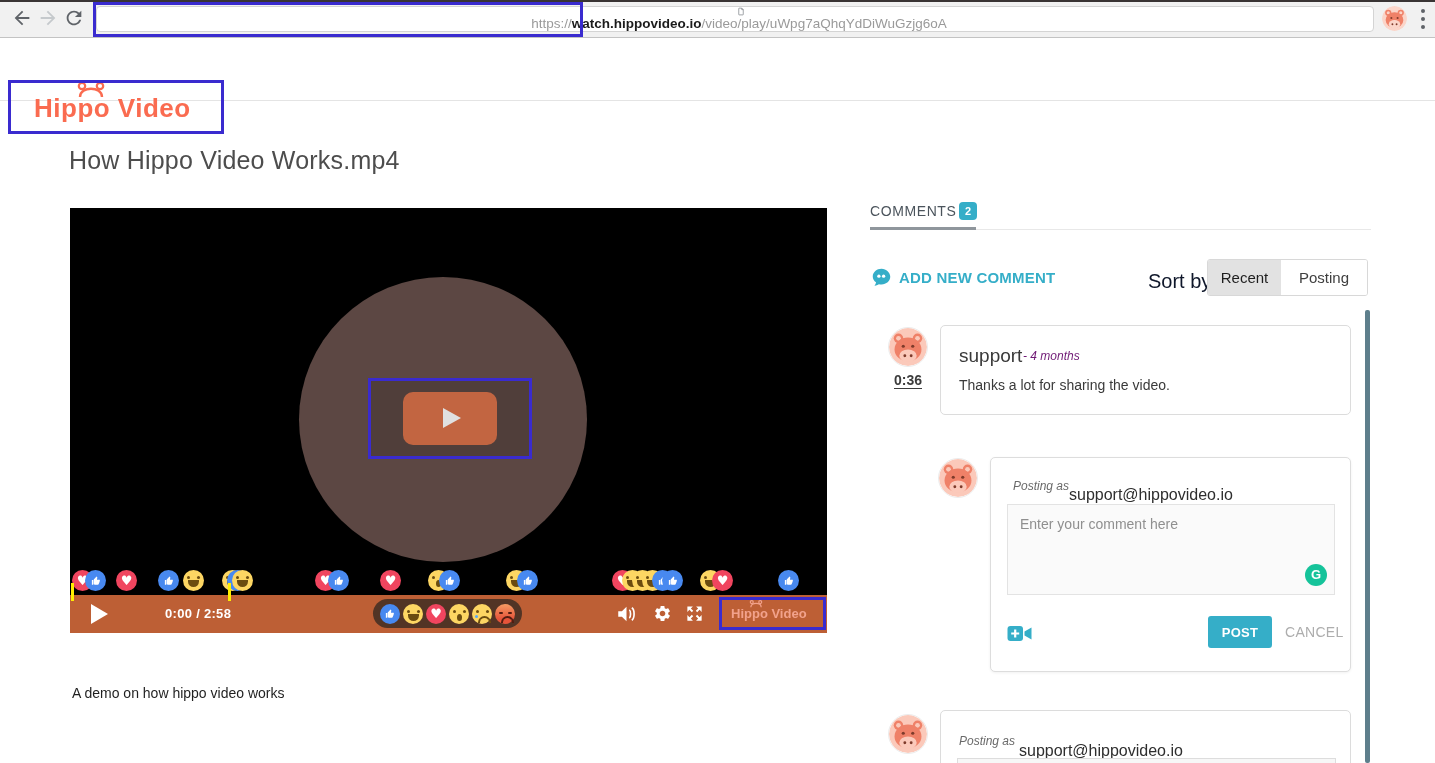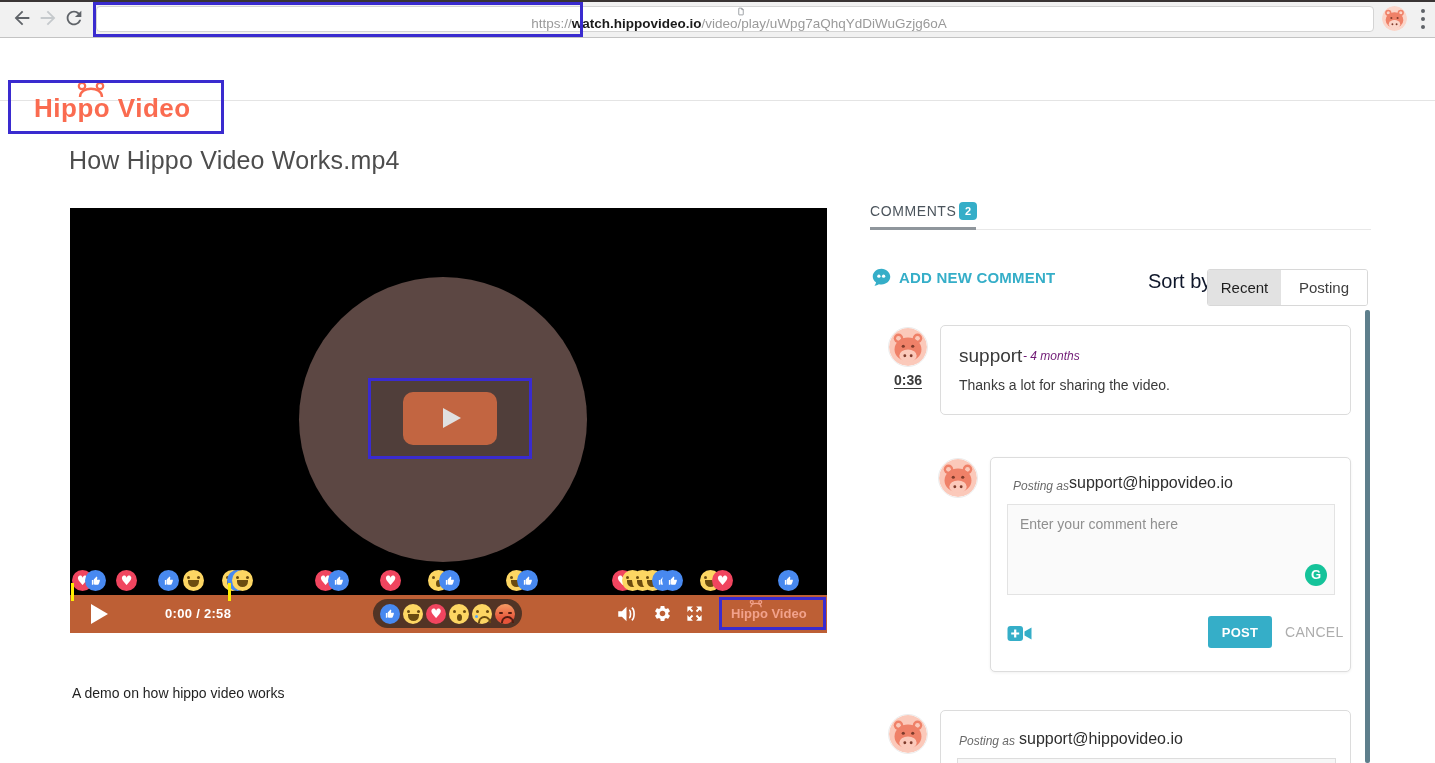--- a/index.html
+++ b/index.html
@@ -76,38 +76,38 @@
   .video-desc { position:absolute; left:72px; top:685px; font-size:14px; color:#1f1f1f; }
 
   
   .c-tab { position:absolute; left:870px; top:203px; font-size:14px; font-weight:400; color:#4b545c; letter-spacing:0.6px; }
   .c-badge { position:absolute; left:959px; top:202px; width:18px; height:18px; border-radius:4px; background:#35aec8; color:#fff; font-size:11px; font-weight:700; text-align:center; line-height:18px; }
   .c-underline { position:absolute; left:870px; top:227px; width:106px; height:3px; background:#8f969c; z-index:2; }
   .c-divider { position:absolute; left:870px; top:229px; width:501px; height:1px; background:#e8e8e8; }
   .add-comment { position:absolute; left:871px; top:267px; display:flex; align-items:center; gap:7px; cursor:pointer; }
   .add-comment .lbl { color:#35aec8; font-size:15px; font-weight:700; letter-spacing:0.2px; }
   .sort-label { position:absolute; left:1148px; top:270px; font-size:20px; color:#0f172a; }
-  .sort-group { position:absolute; left:1207px; top:259px; height:37px; display:flex; border:1px solid #d8d8d8; border-radius:3px; overflow:hidden; background:#fff;margin-top:10px; }
+  .sort-group { position:absolute; left:1207px; top:259px; height:37px; display:flex; border:1px solid #d8d8d8; border-radius:3px; overflow:hidden; background:#fff; }
   .sort-btn { font-size:15px; display:flex; align-items:center; justify-content:center; cursor:pointer; }
   .sort-recent { width:73px; background:#e2e2e2; color:#1f1f1f; }
   .sort-timeline { width:86px; background:#fff; color:#3f3f3f; }
 
   .avatar { position:absolute; width:40px; height:40px; border-radius:50%; border:1px solid #ececec; background:#fff; overflow:hidden; }
   .avatar svg { width:100%; height:100%; display:block; }
 
   .ts-link { position:absolute; left:894px; top:372px; font-size:14px; font-weight:700; color:#3c3c3c; border-bottom:1px solid #3c3c3c; cursor:pointer; }
 
   .comment-card { position:absolute; left:940px; top:325px; width:411px; height:90px; border:1px solid #dcdcdc; border-radius:5px; background:#fff; }
   .cc-author { position:absolute; left:18px; top:19px; font-size:19px; color:#3a3a3a; }
   .cc-ago { position:absolute; left:82px; top:23px; font-size:12px; font-style:italic; color:#701a75; }
   .cc-text { position:absolute; left:18px; top:51px; font-size:14px; color:#3a3a3a; }
 
   .form-card { position:absolute; left:990px; top:457px; width:361px; height:215px; border:1px solid #ddd; border-radius:5px; background:#fff; box-shadow:0 1px 3px rgba(0,0,0,0.06); }
   .posting-as { position:absolute; font-size:12px; font-style:italic; color:#6a6a6a; }
-  .posting-email { position:absolute; font-size:16px; color:#2e2e2e; }
+  .posting-email { position:absolute; font-size:16px; color:#2e2e2e;margin-top:12px; }
   .comment-box { position:absolute; left:16px; top:46px; width:328px; height:91px; background:#fafafa; border:1px solid #e3e3e3; resize:none; outline:none; padding:11px 12px; font-size:14px; color:#333; font-family:"Liberation Sans",sans-serif; }
   .comment-box::placeholder { color:#8f8f8f; }
   .grammarly { position:absolute; left:314px; top:106px; width:22px; height:22px; border-radius:50%; background:#15c39a; color:#fff; font-size:13px; font-weight:700; text-align:center; line-height:22px; cursor:pointer; }
   .cam-ico { position:absolute; left:16px; top:166px; cursor:pointer; }
   .post-btn { position:absolute; left:217px; top:158px; width:64px; height:32px; background:#35aec8; color:#fff; border:none; border-radius:3px; font-size:13px; font-weight:700; letter-spacing:0.3px; cursor:pointer; font-family:Liberation Sans, sans-serif; }
   .cancel-btn { position:absolute; left:294px; top:166px; font-size:14px; color:#adadad; cursor:pointer; letter-spacing:0.3px; }
 
   .card2 { position:absolute; left:940px; top:710px; width:411px; height:90px; border:1px solid #dcdcdc; border-radius:5px; background:#fff; }
   .card2 .box-top { position:absolute; left:16px; top:47px; width:379px; height:14px; background:#f7f7f7; border:1px solid #ddd; }
 

